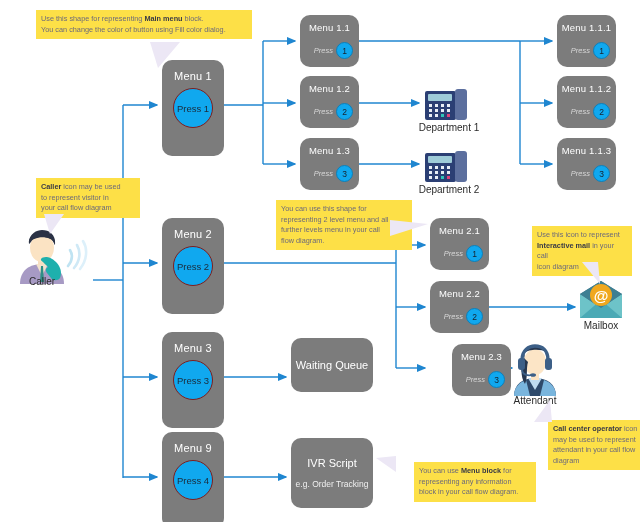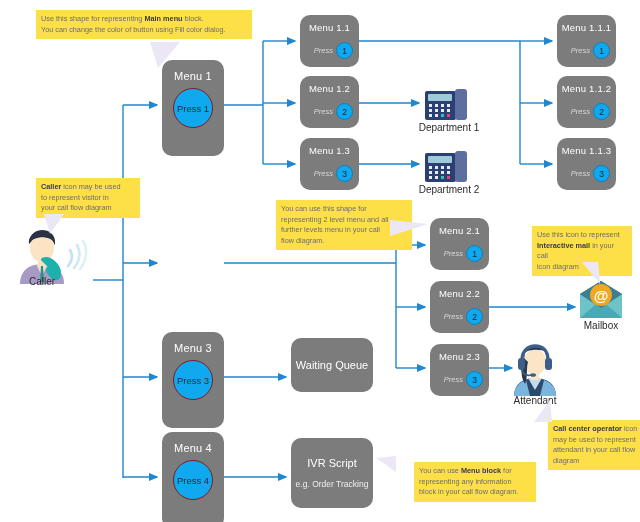--- a/index.html
+++ b/index.html
@@ -137,26 +137,30 @@
 
       <path d="M224,377 L286,377" marker-end="url(#arrow)"></path>
       <path d="M224,477 L286,477" marker-end="url(#arrow)"></path>
     </g>
   </svg>
 
   <div class="menu-box main-menu" style="left:162px;top:60px;">
     <div class="mtitle">Menu 1</div>
     <div class="btn">Press 1</div>
   </div>
+  <div class="menu-box main-menu" style="left:162px;top:218px;">
+    <div class="mtitle">Menu 2</div>
+    <div class="btn">Press 2</div>
+  </div>
   <div class="menu-box main-menu" style="left:162px;top:332px;">
     <div class="mtitle">Menu 3</div>
     <div class="btn">Press 3</div>
   </div>
   <div class="menu-box main-menu" style="left:162px;top:432px;">
-    <div class="mtitle">Menu 4</div>
+    <div class="mtitle">Menu 9</div>
     <div class="btn">Press 4</div>
   </div>
 
   <div class="menu-box sub-menu" style="left:300px;top:15px;">
     <div class="mtitle">Menu 1.1</div>
     <div class="press-row">
       <span class="press-lbl">Press</span>
       <span class="num">1</span>
     </div>
   </div>
@@ -204,21 +208,21 @@
       <span class="num">1</span>
     </div>
   </div>
   <div class="menu-box sub-menu" style="left:430px;top:281px;">
     <div class="mtitle">Menu 2.2</div>
     <div class="press-row">
       <span class="press-lbl">Press</span>
       <span class="num">2</span>
     </div>
   </div>
-  <div class="menu-box sub-menu" style="left:430px;top:344px;">
+  <div class="menu-box sub-menu" style="left:452px;top:344px;">
     <div class="mtitle">Menu 2.3</div>
     <div class="press-row">
       <span class="press-lbl">Press</span>
       <span class="num">3</span>
     </div>
   </div>
 
   <div class="info-box" style="left:291px;top:338px;width:82px;height:54px;">
     <div class="ib-title">Waiting Queue</div>
   </div>

